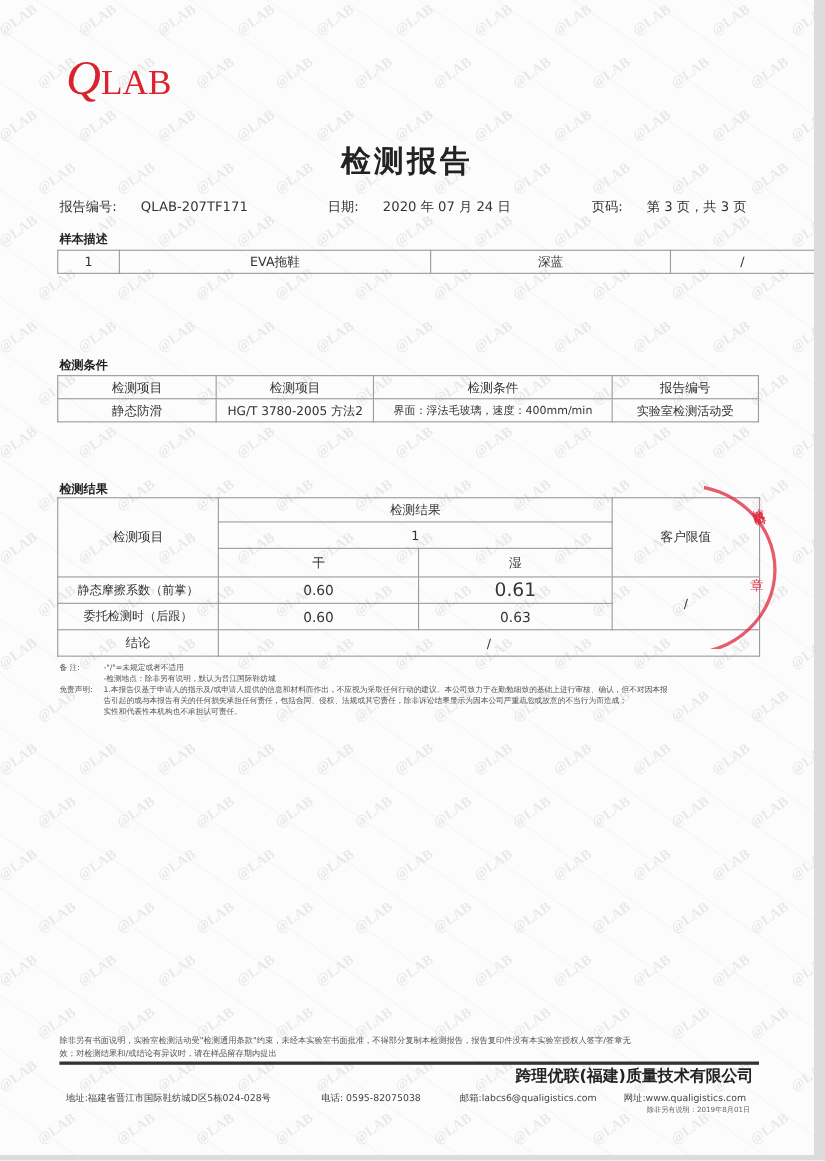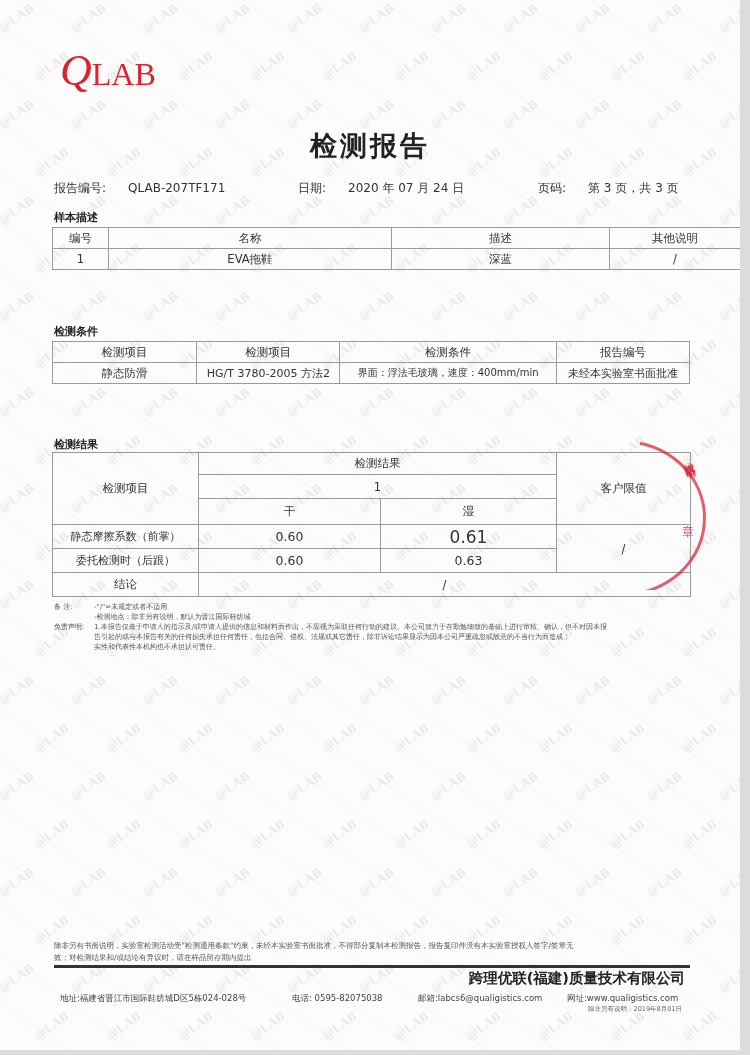--- a/index.html
+++ b/index.html
@@ -343,26 +343,20 @@
 
   <div class="section-h" style="top:210px;">样本描述</div>
   <table class="grid" style="left:52px; top:227px; width:638px;">
     <colgroup>
         <col style="width:56px">
         <col style="width:283px">
         <col style="width:218px">
         <col style="width:131px">
       </colgroup>
     <tbody>
-        <tr>
-      <td>编号</td>
-      <td>名称</td>
-      <td>描述</td>
-      <td>其他说明</td>
-    </tr>
     <tr>
       <td>1</td>
       <td>EVA拖鞋</td>
       <td>深蓝</td>
       <td>/</td>
     </tr>
   </tbody>
     </table>
 
   <div class="section-h" style="top:324px;">检测条件</div>
@@ -377,21 +371,21 @@
         <tr>
       <td>检测项目</td>
       <td>检测项目</td>
       <td>检测条件</td>
       <td>报告编号</td>
     </tr>
     <tr>
       <td>静态防滑</td>
       <td style="font-size:11px">HG/T 3780-2005  方法2</td>
       <td style="font-size:10px">界面：浮法毛玻璃，速度：400mm/min</td>
-      <td style="font-size:11px">未经本实验室书面批准</td>
+      <td style="font-size:11px">实验室检测活动受</td>
     </tr>
   </tbody>
     </table>
 
   <div class="section-h" style="top:437px;">检测结果</div>
   <table class="grid" style="left:52px; top:452px; width:638px;">
     <colgroup>
         <col style="width:146px">
         <col style="width:182px">
         <col style="width:176px">

